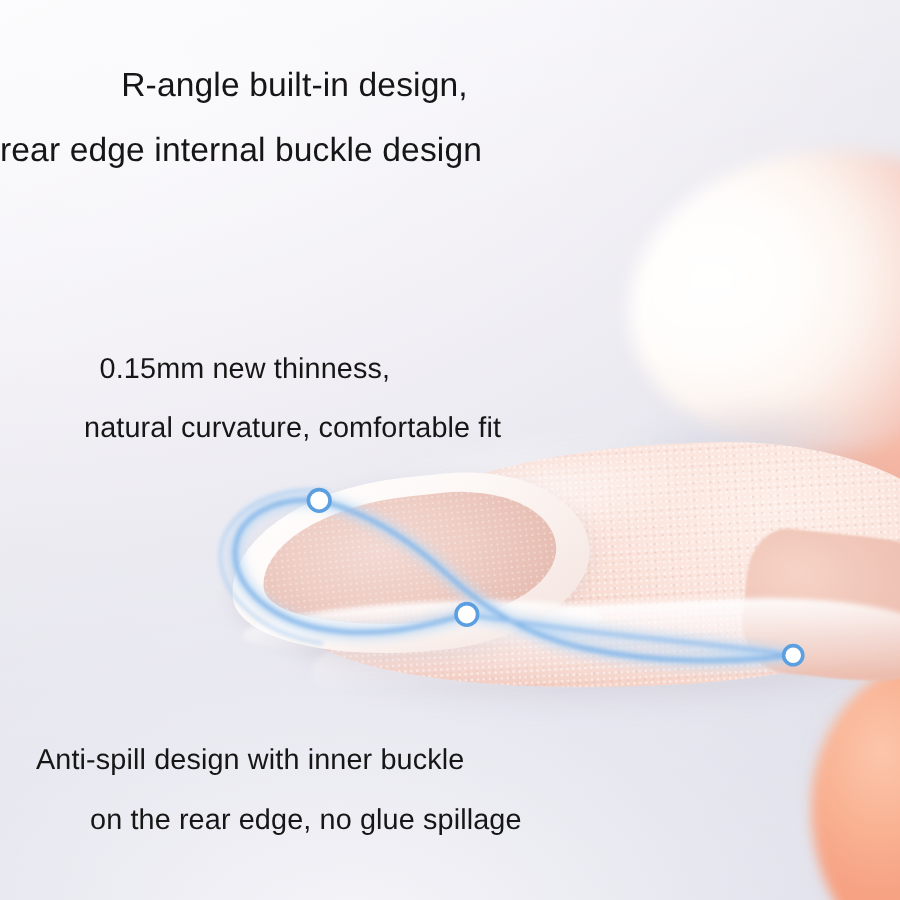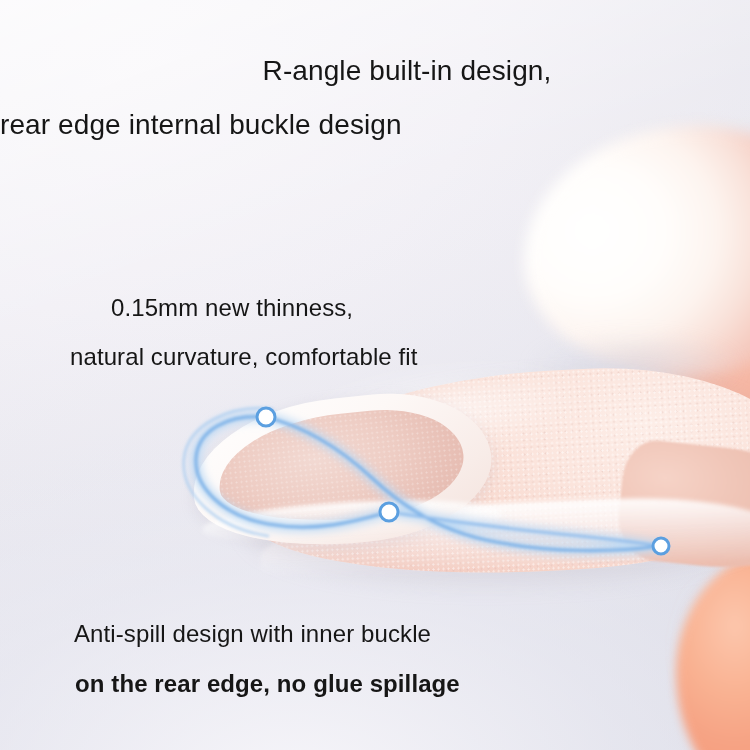--- a/index.html
+++ b/index.html
@@ -188,40 +188,40 @@
   
   .text-block { position: absolute; color: #161616; }
   .text-line { white-space: nowrap; }
 
   #heading-block { left: 0; top: 44px; width: 750px; }
   #heading-block .text-line {
     font-size: 28px;
     line-height: 54px;
     letter-spacing: 0.1px;
   }
-  #heading-line-1 { padding-left: 64px; text-align: center; }
+  #heading-line-1 { padding-left: 101px; }
   #heading-line-2 { }
 
   #middle-block { left: 0; top: 283px; width: 750px; }
   #middle-block .text-line {
     font-size: 24px;
     line-height: 49px;
     letter-spacing: 0.1px;
   }
-  #middle-line-1 { padding-left: 111px; }
+  #middle-line-1 { padding-left: 83px; }
   #middle-line-2 { padding-left: 70px; }
 
   #bottom-block { left: 0; top: 609px; width: 750px; }
   #bottom-block .text-line {
     font-size: 24px;
     line-height: 50px;
     letter-spacing: 0.1px;
   }
-  #bottom-line-1 { padding-left: 74px; }
-  #bottom-line-2 { padding-left: 75px; font-weight: bold; }
+  #bottom-line-1 { padding-left: 30px; }
+  #bottom-line-2 { padding-left: 75px; }
 </style>
 </head>
 <body>
 
 <div id="stage">
 
   <div class="bg-base"></div>
   <div class="bg-sheen"></div>
   <div class="bg-lower"></div>
 

